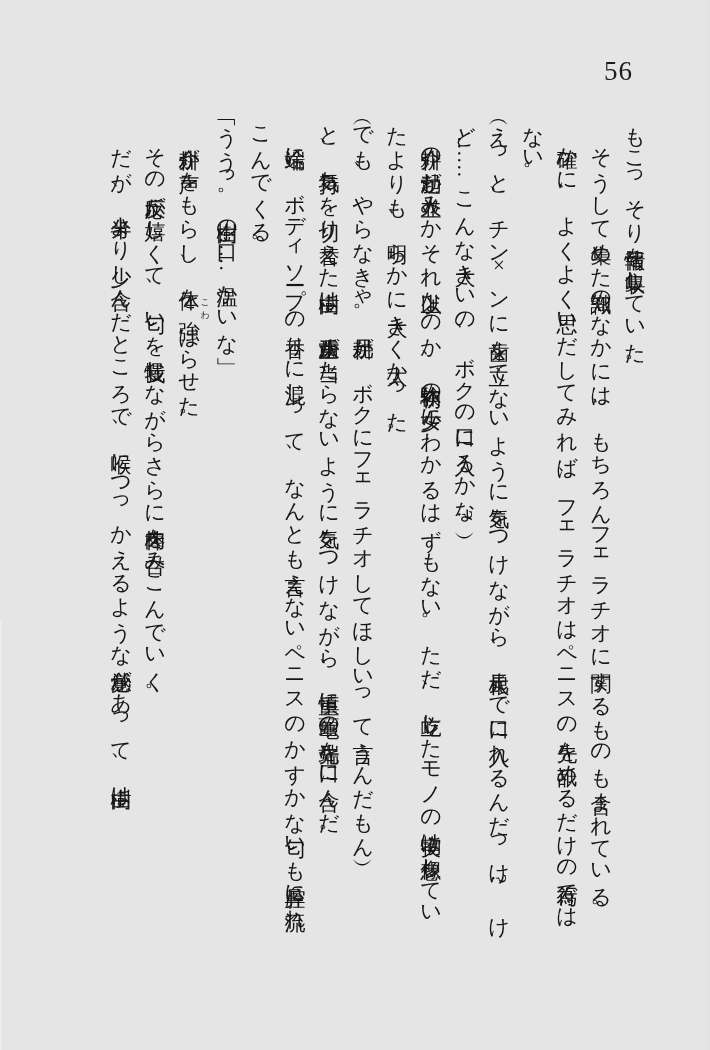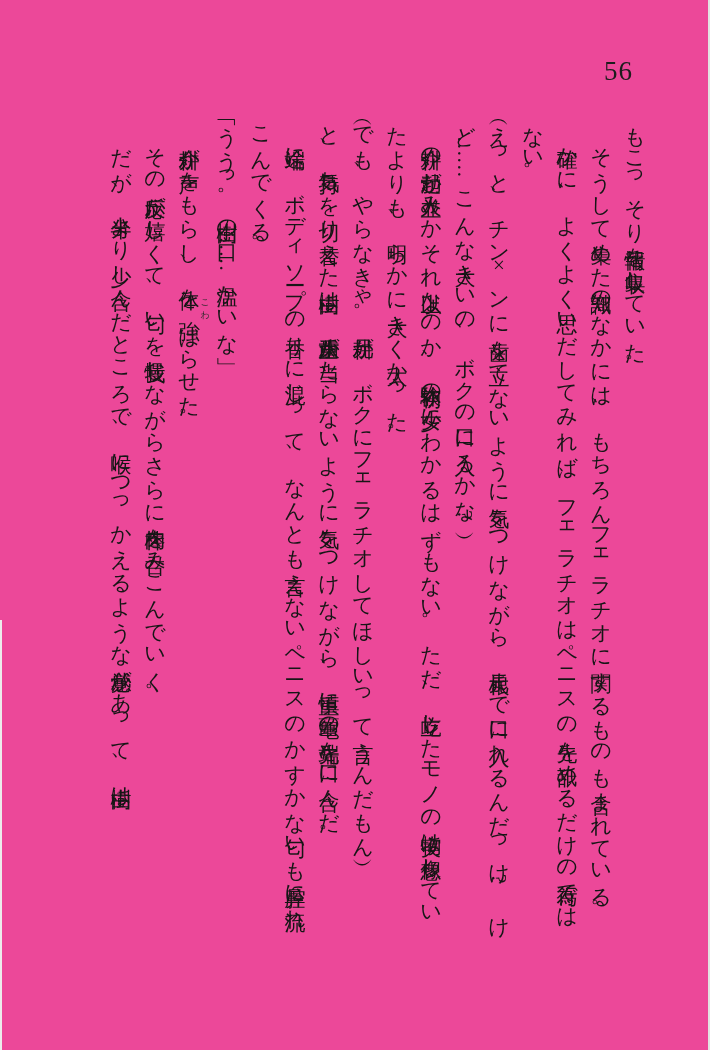--- a/index.html
+++ b/index.html
@@ -10,21 +10,21 @@
   body {
     width: 710px;
     height: 1050px;
     position: relative;
     overflow: hidden;
     font-family: "Liberation Serif", "DejaVu Serif", serif;
   }
   .page {
     position: absolute;
     inset: 0;
-    background: #ec4899;
+    background: #e5e5e5;
   }
   .edge-right {
     position: absolute;
     top: 0; right: 0;
     width: 2px; height: 100%;
     background: #e2e2e2;
   }
   .edge-left {
     position: absolute;
     top: 620px; left: 0;

